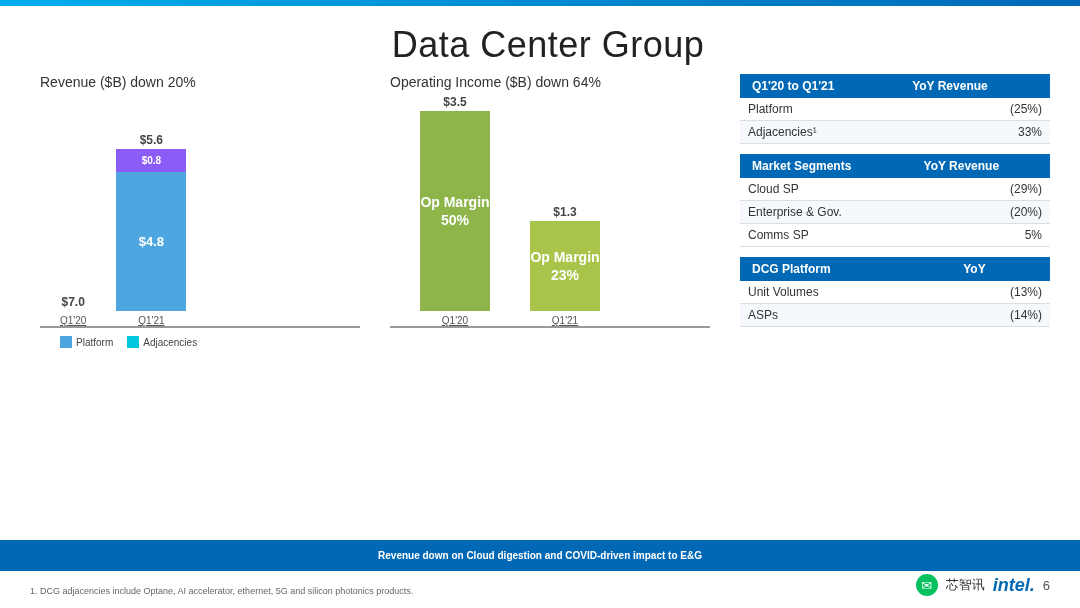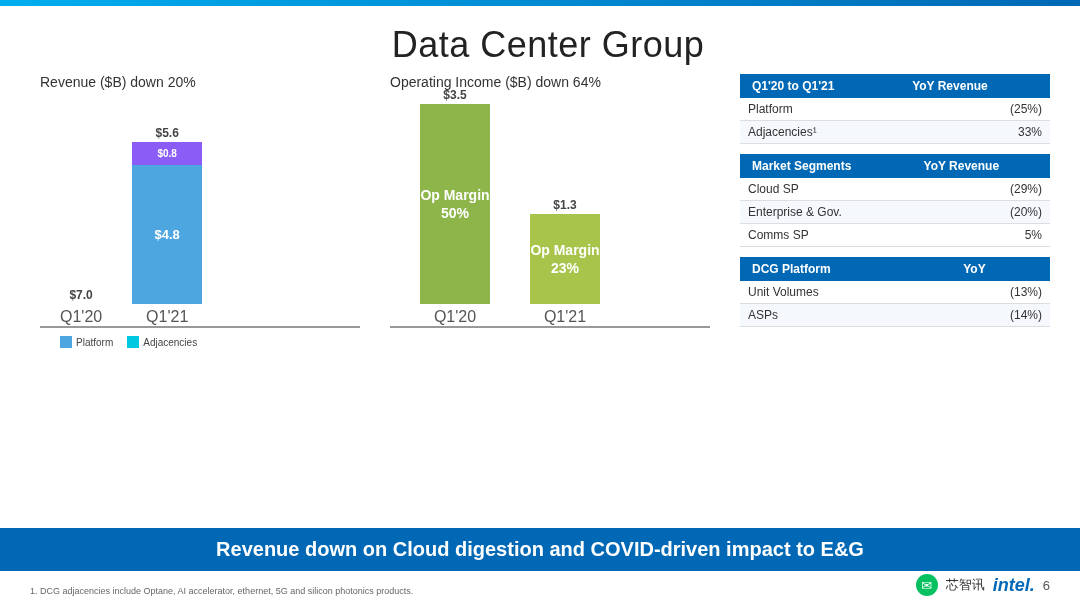--- a/index.html
+++ b/index.html
@@ -119,23 +119,24 @@
       width: 70px;
       display: flex;
       align-items: center;
       justify-content: center;
       font-size: 14px;
       font-weight: bold;
       color: #fff;
     }
 
     .bar-x-label {
-      font-size: 16px;
+      font-size: 10px;
       color: #555;
       margin-top: 4px;
+      text-decoration: underline;
     }
 
     .legend-row {
       display: flex;
       flex-direction: row;
       gap: 14px;
       margin-top: 8px;
       padding-left: 20px;
     }
 
@@ -220,21 +221,21 @@
       background: #0068b5;
       padding: 10px 30px;
       display: flex;
       flex-direction: column;
       align-items: center;
       gap: 2px;
     }
 
     .bottom-section p {
       color: #ffffff;
-      font-size: 20px;
+      font-size: 10px;
       font-weight: bold;
       text-align: center;
     }
 
     .footer-row {
       display: flex;
       flex-direction: row;
       justify-content: flex-end;
       align-items: flex-end;
       padding: 3px 30px 12px 30px;

